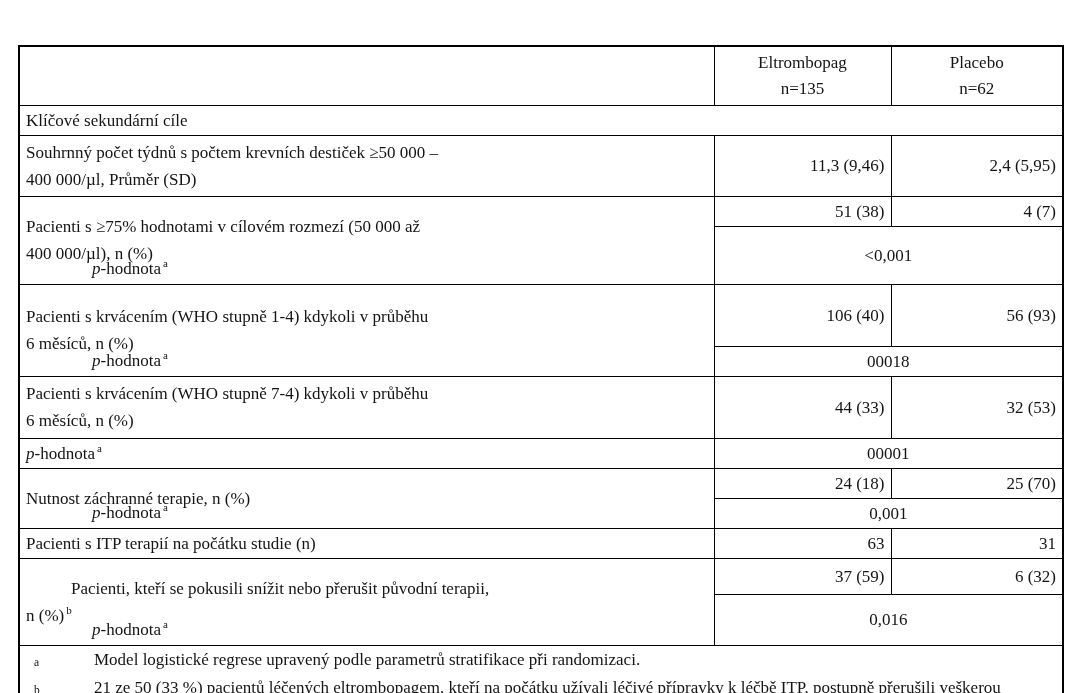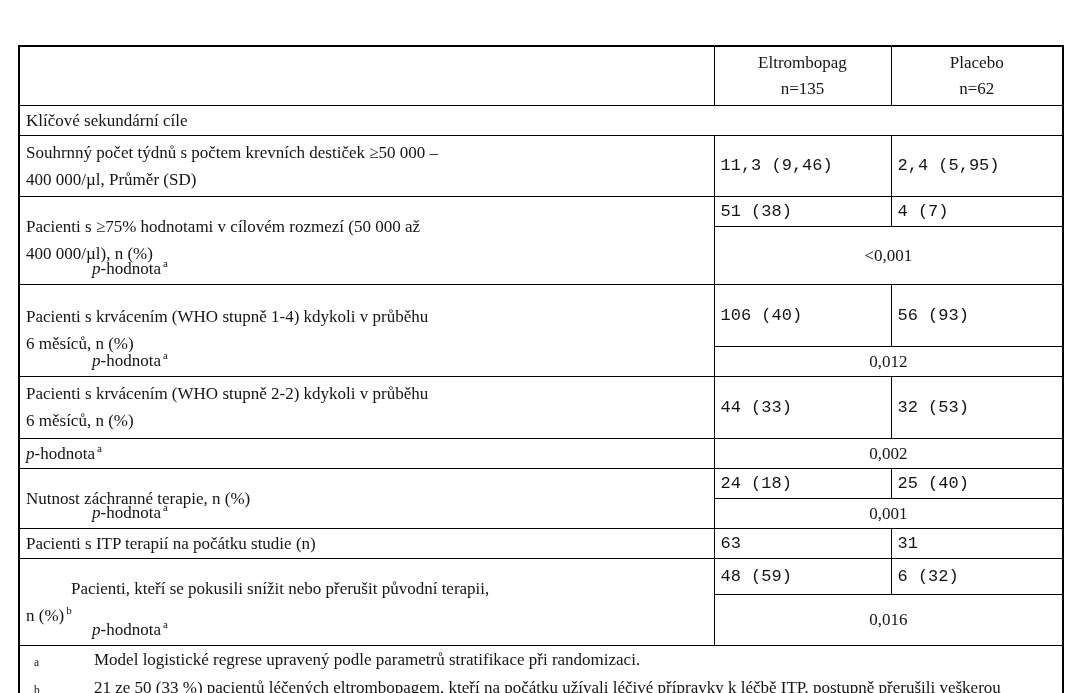--- a/index.html
+++ b/index.html
@@ -25,21 +25,21 @@
     line-height: 27px;
     border: 2px solid #000;
   }
   table.main td {
     border: 1.5px solid #000;
     padding: 1px 6px;
     vertical-align: middle;
     overflow: hidden;
   }
   td.lbl { vertical-align: top; font-family: Liberation Serif, serif; }
-  td.val { text-align: left; font-family: Liberation Mono, monospace; }
+  td.val { text-align: right; }
   td.pv  { text-align: center; }
   td.hdr { text-align: center; vertical-align: middle; line-height: 26px; }
   td.rel { position: relative; }
   .p-line {
     position: absolute;
     left: 72px; bottom: 2px;
     white-space: nowrap;
   }
   .p-inline { padding-left: 66px; }
   .it { font-style: italic; }
@@ -119,61 +119,61 @@
     <tr style="height:62px">
       <td class="lbl rel" rowspan="2">
         <div>Pacienti s krvácením (WHO stupně 1-4) kdykoli v průběhu</div>
         <div>6 měsíců, n (%)</div>
         <div class="p-line"><span class="it">p</span><span>-hodnota</span><sup class="s">a</sup></div>
       </td>
       <td class="val">106 (40)</td>
       <td class="val">56 (93)</td>
     </tr>
     <tr style="height:30px">
-      <td colspan="2" class="pv">0,012</td>
+      <td colspan="2" class="pv">00018</td>
     </tr>
 
     <tr style="height:62px">
       <td class="lbl">
-        <div>Pacienti s krvácením (WHO stupně 2-2) kdykoli v průběhu</div>
+        <div>Pacienti s krvácením (WHO stupně 7-4) kdykoli v průběhu</div>
         <div>6 měsíců, n (%)</div>
       </td>
       <td class="val">44 (33)</td>
       <td class="val">32 (53)</td>
     </tr>
     <tr style="height:28px">
       <td class="lbl p-inline"><span class="it">p</span><span>-hodnota</span><sup class="s">a</sup></td>
-      <td colspan="2" class="pv">0,002</td>
+      <td colspan="2" class="pv">00001</td>
     </tr>
 
     <tr style="height:27px">
       <td class="lbl rel" rowspan="2">
         <div>Nutnost záchranné terapie, n (%)</div>
         <div class="p-line"><span class="it">p</span><span>-hodnota</span><sup class="s">a</sup></div>
       </td>
       <td class="val">24 (18)</td>
-      <td class="val">25 (40)</td>
+      <td class="val">25 (70)</td>
     </tr>
     <tr style="height:28px">
       <td colspan="2" class="pv">0,001</td>
     </tr>
 
     <tr style="height:28px">
       <td class="lbl">Pacienti s ITP terapií na počátku studie (n)</td>
       <td class="val">63</td>
       <td class="val">31</td>
     </tr>
 
     <tr style="height:36px">
       <td class="lbl rel" rowspan="2">
         <div class="indent1">Pacienti, kteří se pokusili snížit nebo přerušit původní terapii,</div>
         <div><span>n (%)</span><sup class="s">b</sup></div>
         <div class="p-line"><span class="it">p</span><span>-hodnota</span><sup class="s">a</sup></div>
       </td>
-      <td class="val">48 (59)</td>
+      <td class="val">37 (59)</td>
       <td class="val">6 (32)</td>
     </tr>
     <tr style="height:51px">
       <td colspan="2" class="pv">0,016</td>
     </tr>
 
     <tr style="height:79px">
       <td colspan="3" class="fn-cell">
         <div class="footnote">
           <span class="fn-marker">a</span>

